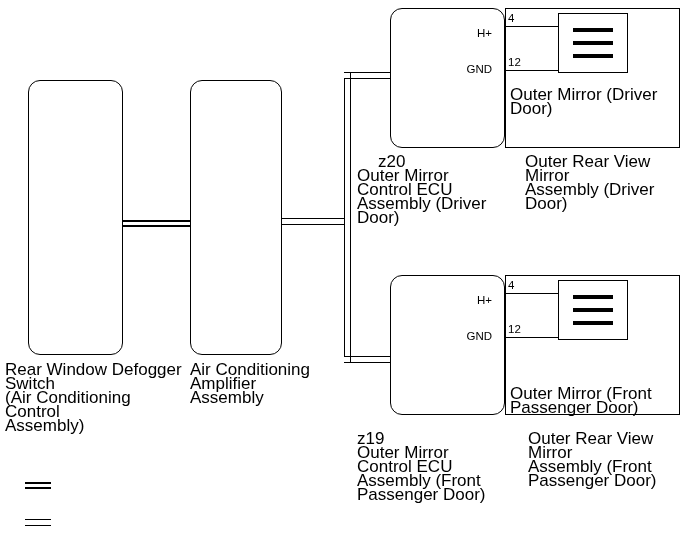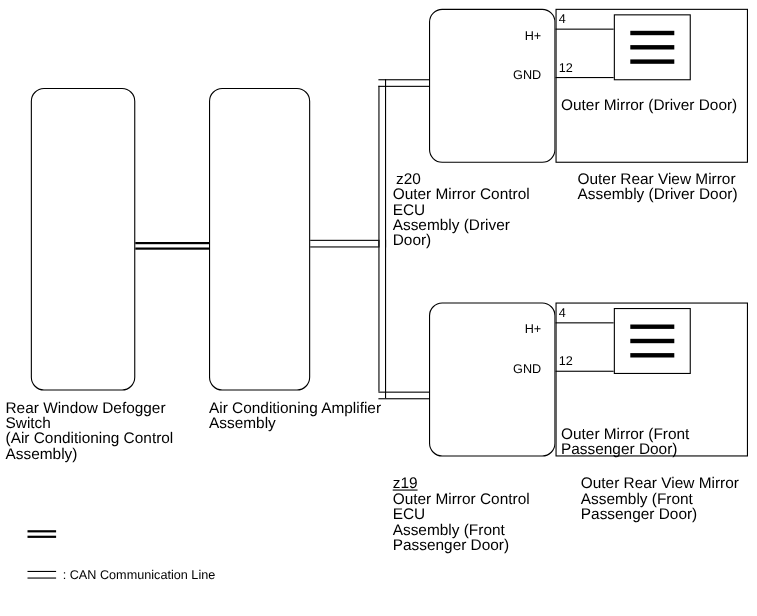--- a/index.html
+++ b/index.html
@@ -25,21 +25,21 @@
     position: absolute;
     border: 1px solid #000000;
     background: #ffffff;
     box-sizing: border-box;
   }
   .rounded {
     border-radius: 12px;
   }
   .label {
     position: absolute;
-    font-size: 14px;
+    font-size: 17px;
     line-height: 14px;
     white-space: pre-line;
     color: #000000;
   }
   .pinlabel {
     position: absolute;
     font-size: 11.5px;
     line-height: 13px;
     color: #000000;
     text-align: right;
@@ -127,21 +127,21 @@
   <div class="conn-bar" style="left:573px; top:41px; width:40px; height:4px;"></div>
   <div class="conn-bar" style="left:573px; top:54px; width:40px; height:4px;"></div>
 
   <div class="pinlabel" style="left:440px; top:27px; width:52px;">H+</div>
   <div class="pinlabel" style="left:440px; top:63px; width:52px;">GND</div>
   <div class="pinnum" style="left:508px; top:12px;">4</div>
   <div class="pinnum" style="left:508px; top:56px;">12</div>
 
   <div class="label" style="left:510px; top:88px; width:165px;">Outer Mirror (Driver Door)</div>
 
-  <div class="label" style="left:360px; top:155px; width:60px;">z20</div>
+  <div class="label" style="left:378px; top:155px; width:60px;">z20</div>
   <div class="label" style="left:357px; top:169px; width:145px;">Outer Mirror Control ECU
 Assembly (Driver Door)</div>
 
   <div class="label" style="left:525px; top:155px; width:160px;">Outer Rear View Mirror
 Assembly (Driver Door)</div>
 
   <div class="box rounded" style="left:390px; top:275px; width:115px; height:140px;"></div>
 
   <div class="box" style="left:505px; top:275px; width:175px; height:140px;"></div>
 
@@ -154,34 +154,33 @@
   <div class="conn-bar" style="left:573px; top:321px; width:40px; height:4px;"></div>
 
   <div class="pinlabel" style="left:440px; top:294px; width:52px;">H+</div>
   <div class="pinlabel" style="left:440px; top:330px; width:52px;">GND</div>
   <div class="pinnum" style="left:508px; top:279px;">4</div>
   <div class="pinnum" style="left:508px; top:323px;">12</div>
 
   <div class="label" style="left:510px; top:355px; width:165px;margin-top:32px;">Outer Mirror (Front
 Passenger Door)</div>
 
-  <div class="label" style="left:357px; top:432px; width:60px;text-decoration:underline;">z19</div>
+  <div class="label" style="left:357px; top:432px; width:60px;">z19</div>
   <div class="label" style="left:357px; top:446px; width:150px;">Outer Mirror Control ECU
 Assembly (Front
 Passenger Door)</div>
 
   <div class="label" style="left:528px; top:432px; width:155px;">Outer Rear View Mirror
 Assembly (Front
 Passenger Door)</div>
 
   <div class="label" style="left:5px; top:363px; width:180px;">Rear Window Defogger Switch
 (Air Conditioning Control
 Assembly)</div>
 
   <div class="label" style="left:190px; top:363px; width:160px;">Air Conditioning Amplifier
 Assembly</div>
 
   <div class="legend-lin" style="left:25px; top:482px;"></div>
 
   <div class="legend-can" style="left:25px; top:519px;"></div>
-  <div class="legend-text" style="left:57px; top:516px; width:240px;">: CAN Communication Line</div>
 
 </div>
 
 </body></html>

